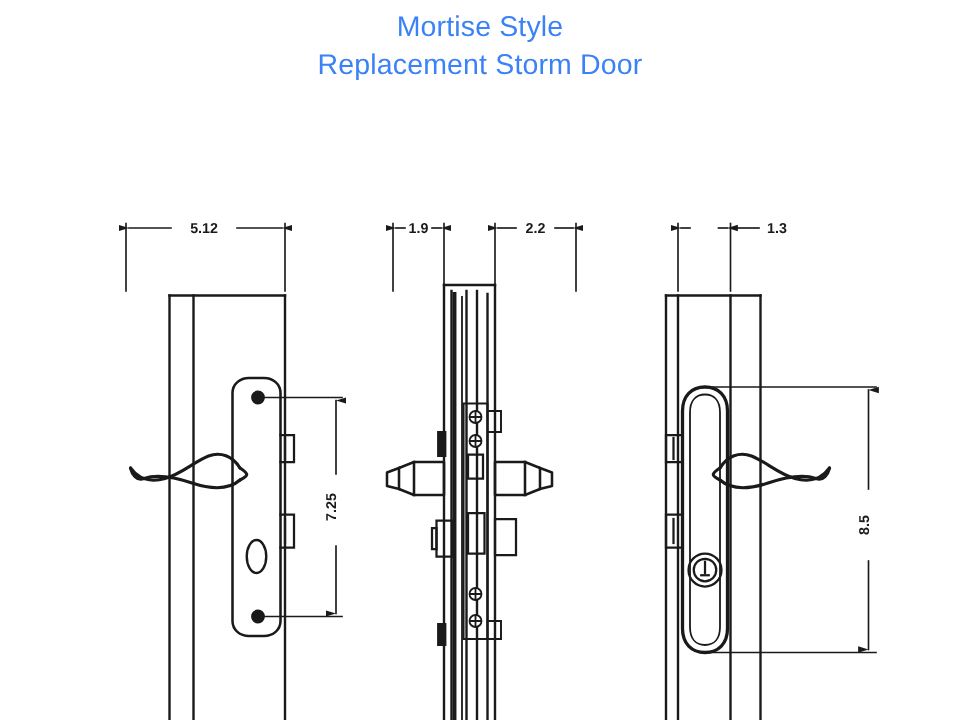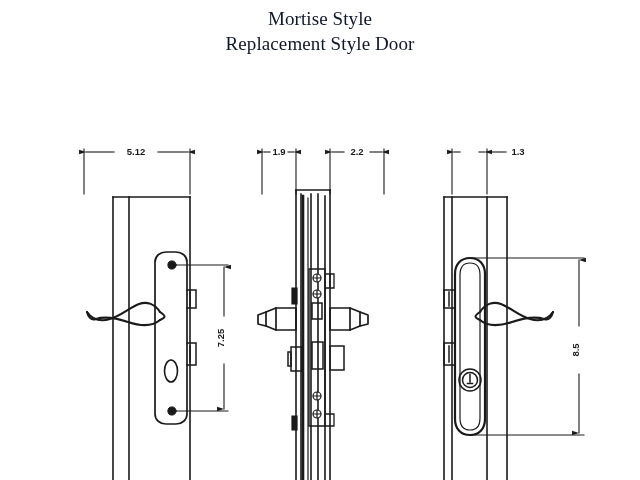--- a/index.html
+++ b/index.html
@@ -21,22 +21,21 @@
     left: 0;
     width: 640px;
     text-align: center;
     color: #1a1a1a;
   }
   #title-block .tline {
     display: block;
     font-size: 19px;
     line-height: 25px;
     letter-spacing: 0.1px;
-    color: #0f172a;
-    font-family: Liberation Serif, serif;
+    color: #3b82f6;
   }
   #drawing-area {
     position: absolute;
     top: 16px;
     left: 0;
     width: 583px;
     height: 480px;
   }
   svg.dwg {
     display: block;
@@ -50,21 +49,21 @@
     fill: #1a1a1a;
   }
 </style>
 </head>
 <body>
 
 <div id="page">
 
   <div id="title-block">
     <span class="tline">Mortise Style</span>
-    <span class="tline">Replacement Style Door</span>
+    <span class="tline">Replacement Storm Door</span>
   </div>
 
   <div id="drawing-area">
   <svg class="dwg" viewBox="0 0 640 480" xmlns="http://www.w3.org/2000/svg">
     <defs>
       <marker id="arrL" viewBox="0 0 10 10" refX="9" refY="5" markerWidth="7" markerHeight="7" orient="auto">
         <path d="M 9 5 L 0 2.2 L 0 7.8 z" fill="#1a1a1a"></path>
       </marker>
       <marker id="arrR" viewBox="0 0 10 10" refX="1" refY="5" markerWidth="7" markerHeight="7" orient="auto">
         <path d="M 1 5 L 10 2.2 L 10 7.8 z" fill="#1a1a1a"></path>

